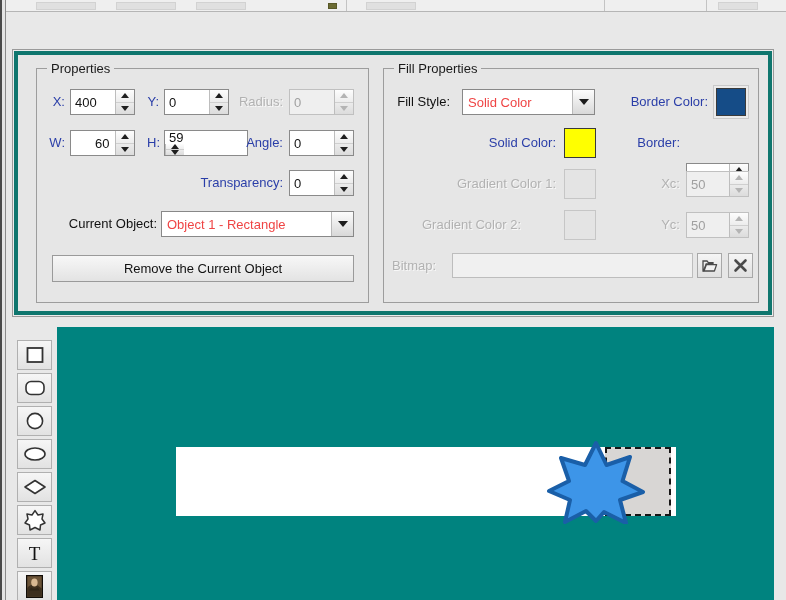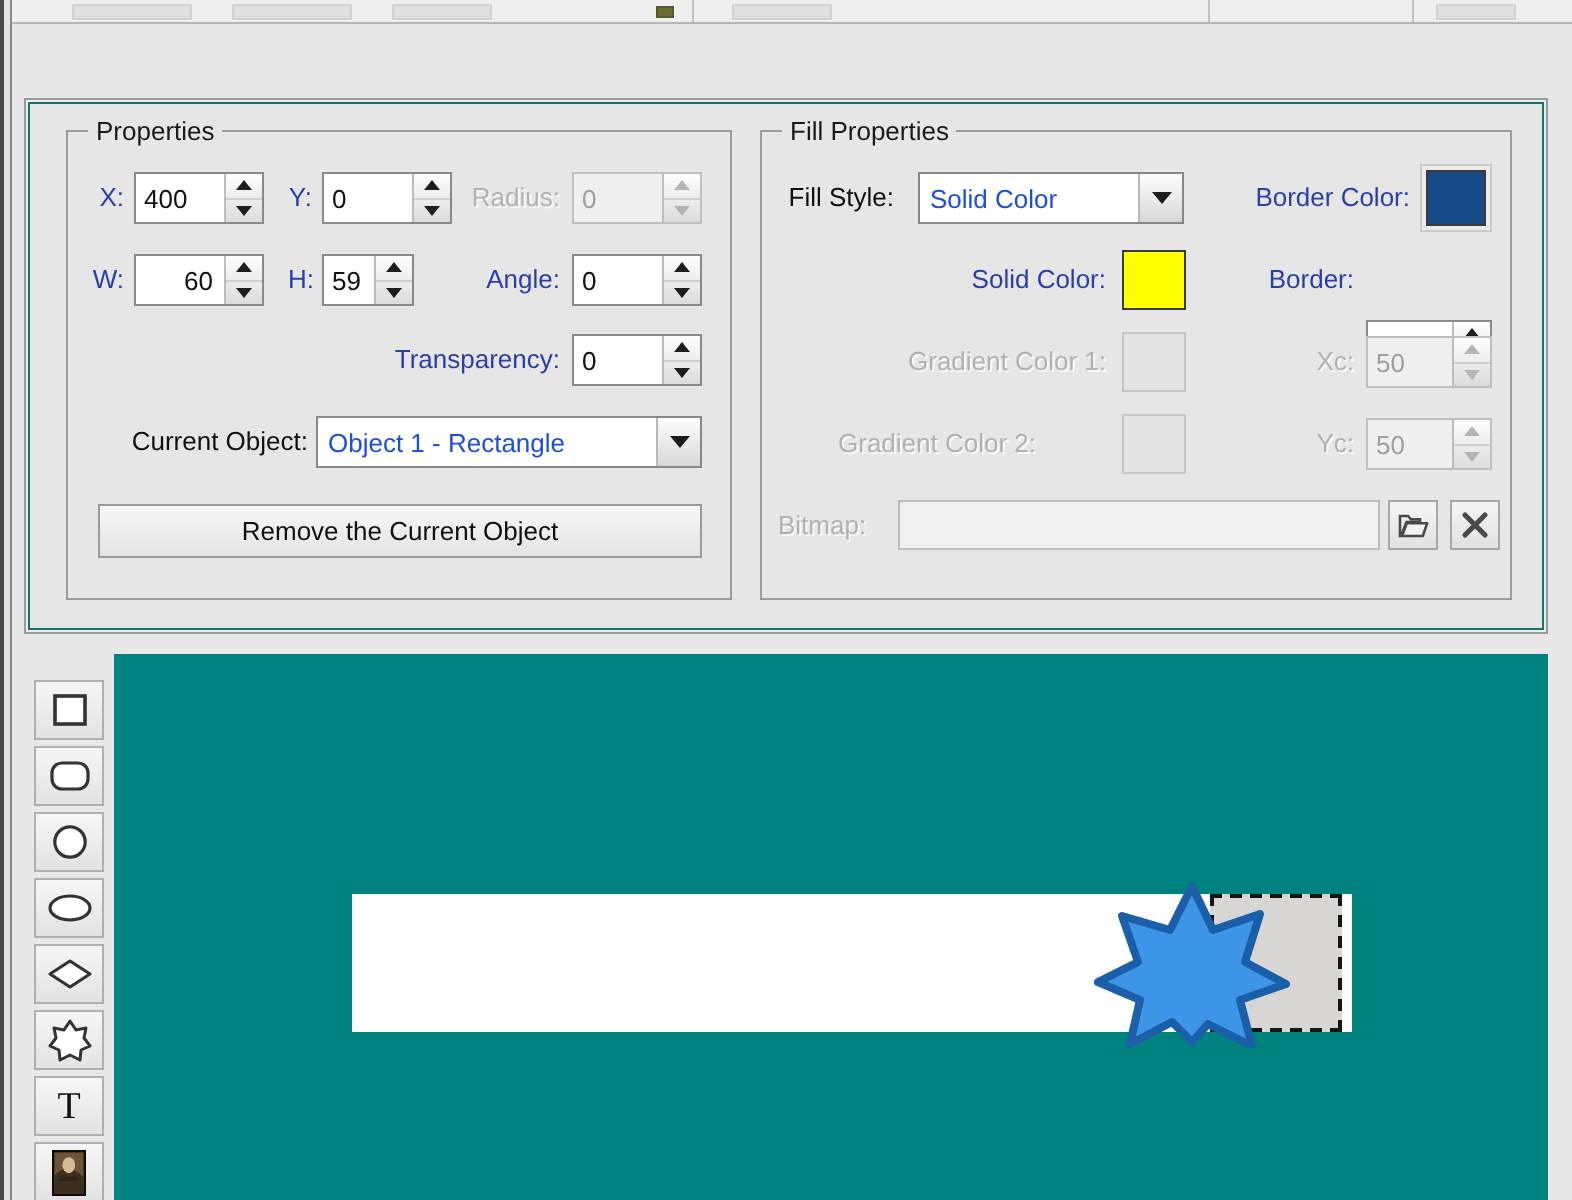--- a/index.html
+++ b/index.html
@@ -39,21 +39,21 @@
     top:0;height:27px;background:#ffffff;
     border-top:2px solid #f0a830;
     z-index:5;
   }
 
   
   .panel{
     position:absolute;left:12px;top:49px;width:762px;height:268px;
     background:#ececec;border:1px solid #9a9a9a;box-sizing:border-box;
   }
-  .panel-inner{position:absolute;left:1px;top:1px;right:1px;bottom:1px;background:#e6e6e6;border:1px solid #0f766e;box-sizing:border-box;}
+  .panel-inner{position:absolute;left:1px;top:1px;right:1px;bottom:1px;background:#e6e6e6;border:4px solid #0f766e;box-sizing:border-box;}
 
   
   .group{position:absolute;border:1px solid #9d9d9d;box-sizing:border-box;background:transparent;}
   .group .legend{
     position:absolute;top:-8px;left:10px;background:#e6e6e6;
     padding:0 4px;font-size:13px;color:#1a1a1a;white-space:nowrap;
   }
 
   
   .lbl{position:absolute;font-size:13px;color:#2a3ea8;white-space:nowrap;line-height:14px;}
@@ -80,21 +80,21 @@
   }
   .spin .arrows .ab{flex:1;display:flex;align-items:center;justify-content:center;}
   .spin .arrows .ab:first-child{border-bottom:1px solid #cfcfcf;}
   .tri-u{width:0;height:0;border-left:4px solid transparent;border-right:4px solid transparent;border-bottom:5px solid #1e1e1e;}
   .tri-d{width:0;height:0;border-left:4px solid transparent;border-right:4px solid transparent;border-top:5px solid #1e1e1e;}
   .spin.dis .tri-u{border-bottom-color:#b4b4b4;}
   .spin.dis .tri-d{border-top-color:#b4b4b4;}
 
   
   .combo{position:absolute;background:#fff;border:1px solid #888;box-sizing:border-box;display:flex;}
-  .combo .ctext{flex:1;display:flex;align-items:center;padding-left:5px;font-size:13px;color:#1d4ed8;overflow:hidden;white-space:nowrap;}
+  .combo .ctext{flex:1;display:flex;align-items:center;padding-left:5px;font-size:13px;color:#ef4444;overflow:hidden;white-space:nowrap;}
   .combo .cbtn{
     width:21px;border-left:1px solid #b9b9b9;
     background:linear-gradient(#fcfcfc,#d8d8d8);
     display:flex;align-items:center;justify-content:center;
   }
   .chev{width:0;height:0;border-left:5px solid transparent;border-right:5px solid transparent;border-top:6px solid #1c1c1c;}
 
   
   .btn{
     position:absolute;background:linear-gradient(#f7f7f7,#e3e3e3);
@@ -204,21 +204,21 @@
             <div class="ab">
                 <i class="tri-u"></i>
               </div>
             <div class="ab">
                 <i class="tri-d"></i>
               </div>
           </div>
         </div>
 
         <div class="lbl" style="left:103px;top:67px;width:20px;text-align:right;">H:</div>
-        <div class="spin" style="left:127px;top:61px;width:46px;height:26px;">
+        <div class="spin" style="left:127px;top:61px;width:84px;height:26px;flex-direction:column;">
           <div class="val">59</div>
           <div class="arrows">
             <div class="ab">
                 <i class="tri-u"></i>
               </div>
             <div class="ab">
                 <i class="tri-d"></i>
               </div>
           </div>
         </div>

